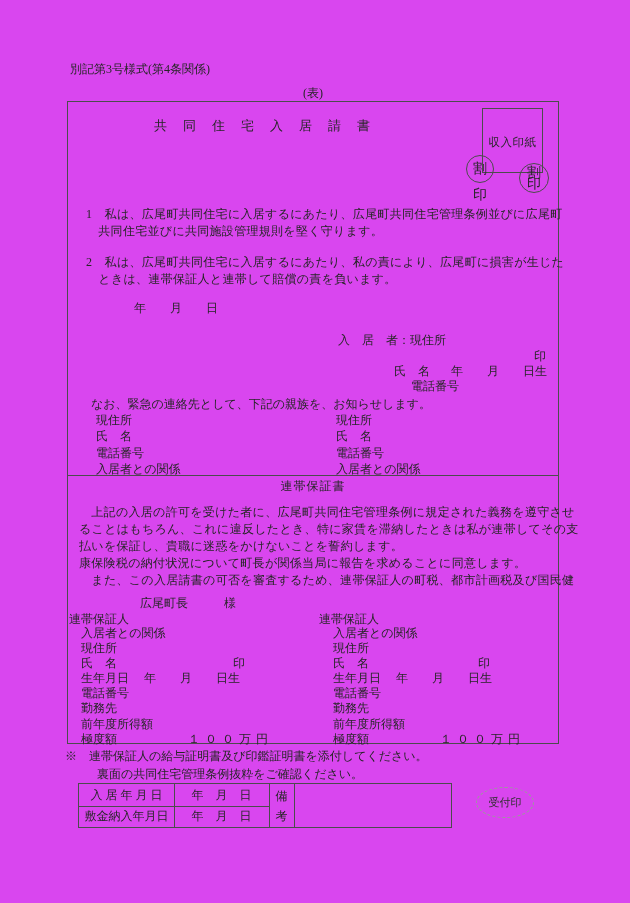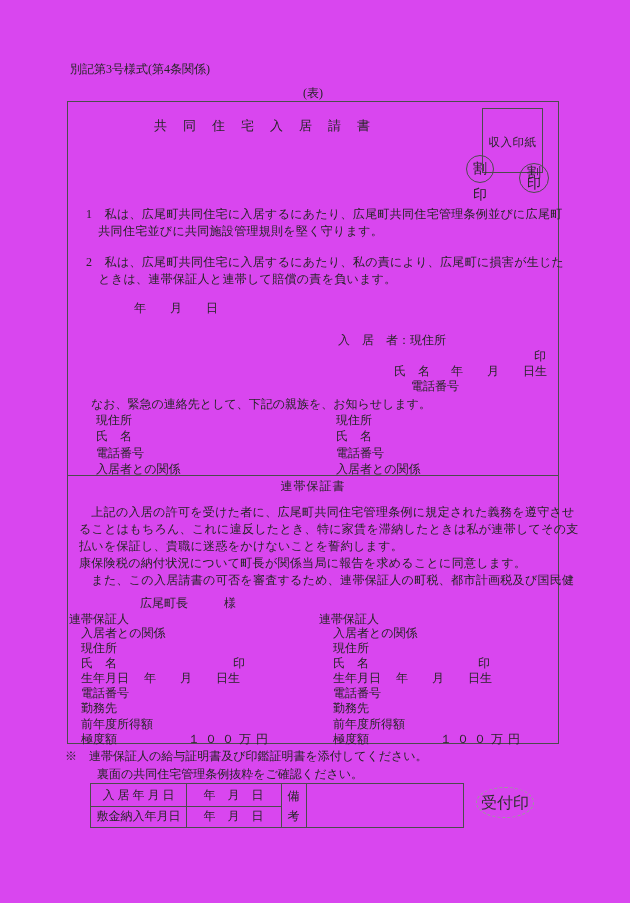--- a/index.html
+++ b/index.html
@@ -25,28 +25,28 @@
   .heading{position:absolute;left:0;top:376px;width:100%;text-align:center;letter-spacing:1px;}
   .ecol{position:absolute;top:310px;line-height:16.3px;}
   .ecol div{white-space:pre;}
   .gcol{position:absolute;top:524px;line-height:15.1px;width:230px;}
   .grow{position:relative;white-space:pre;}
   .gseal{position:absolute;top:0;}
   .col-l .gseal{left:152px;}
   .col-r .gseal{left:145px;}
   .limitval{position:absolute;left:72px;top:0;letter-spacing:5px;margin-left:35px;}
   .ftable{position:absolute;left:78px;top:783px;width:374px;height:45px;
-          border:1px solid #4c4c4c;box-sizing:border-box;margin-left:12px;}
+          border:1px solid #4c4c4c;box-sizing:border-box;}
   .vline{position:absolute;top:0;height:100%;border-left:1px solid #4c4c4c;}
   .hline{position:absolute;left:0;top:22px;width:190px;border-top:1px solid #4c4c4c;}
   .fcell{position:absolute;height:22px;line-height:22px;text-align:center;white-space:pre;}
   .remark{position:absolute;left:190px;width:25px;height:22px;line-height:22px;text-align:center;}
   .rstamp{position:absolute;left:476px;top:787px;width:58px;height:31px;
           border:1px dashed #9b9b9b;border-radius:50%;box-sizing:border-box;
-          text-align:center;line-height:29px;font-size:16px;color:#303030;}
+          text-align:center;line-height:29px;font-size:11px;color:#303030;}
 </style>
 </head>
 <body>
 
 <div id="page">
 
   <div class="abs" style="left:70px;top:61px;">別記第3号様式(第4条関係)</div>
   <div class="abs" style="left:67px;top:85px;width:492px;text-align:center;">(表)</div>
 
   <div class="mainbox">

